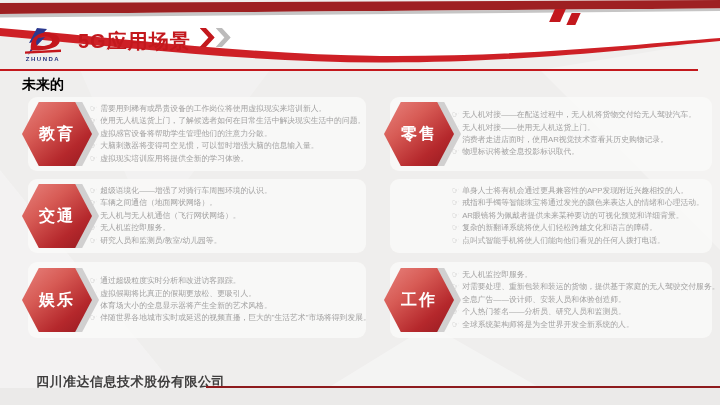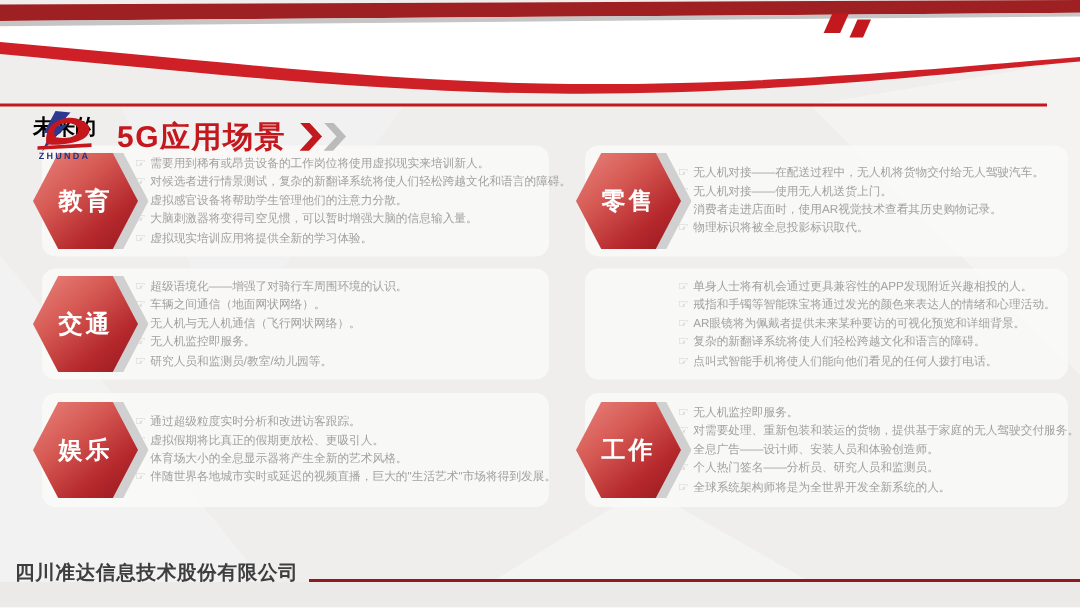--- a/index.html
+++ b/index.html
@@ -6,21 +6,21 @@
   .slide{
     position:relative;width:720px;height:405px;overflow:hidden;
     background:#efeeed;font-family:"Liberation Sans",sans-serif;
   }
   
   .deco-top{position:absolute;left:0;top:0;width:720px;height:70px;z-index:3;pointer-events:none;}
   .facets{position:absolute;left:0;top:0;width:720px;height:405px;z-index:0;pointer-events:none;}
   .corner-accent{position:absolute;background:#c3181d;transform:skewX(-24deg);z-index:4;}
   .ca1{left:552px;top:9px;width:11px;height:13px;}
   .ca2{left:569px;top:13px;width:9px;height:12px;}
-  .header-row{position:absolute;left:16px;top:28px;height:38px;display:flex;align-items:center;z-index:5;margin-top:44px;}
+  .header-row{position:absolute;left:16px;top:28px;height:38px;display:flex;align-items:flex-start;z-index:5;}
   .logo{width:54px;display:flex;flex-direction:column;align-items:center;}
   .logo .brand{font-size:6px;font-weight:bold;color:#26337e;letter-spacing:1.5px;margin-top:-2px;}
   .page-title{margin-left:8px;font-size:20px;font-weight:bold;color:#c3181d;letter-spacing:1px;}
   .chev{display:inline-block;width:15px;height:19px;
     clip-path:polygon(0 0,42% 0,100% 50%,42% 100%,0 100%,58% 50%);}
   .chev-red{background:#c3181d;margin-left:9px;}
   .chev-gray{background:#bcbbbb;margin-left:1px;}
   .header-rule{position:absolute;left:0;top:69px;width:698px;height:2px;background:#c3181d;z-index:4;}
   .subtitle{position:absolute;left:22px;top:76px;font-size:14px;font-weight:bold;color:#000000;z-index:4;}
   
@@ -36,21 +36,21 @@
     clip-path:polygon(24% 0,76% 0,100% 50%,76% 100%,24% 100%,0 50%);}
   .hex-shadow{left:7px;background:#d1d0d0;}
   .hex{background:linear-gradient(140deg,#e8837d 0%,#d75b55 35%,#b5282c 72%,#951a20 100%);
     display:flex;align-items:center;justify-content:center;}
   .hex .badge-label{color:#fff;font-size:16px;font-weight:bold;letter-spacing:2px;}
   .bullets{list-style:none;margin:0 0 0 62px;padding:0;display:flex;flex-direction:column;justify-content:center;}
   .bullets li{display:flex;align-items:flex-start;line-height:12.4px;white-space:nowrap;}
   .bullets .bi{color:#b3b2b2;font-size:8px;margin-right:3px;flex:0 0 auto;}
   .bullets .bt{color:#a2a1a1;font-size:7.8px;}
   
-  .footer-company{position:absolute;left:10px;top:373px;font-size:13px;font-weight:bold;color:#3f3e3e;
+  .footer-company{position:absolute;left:36px;top:373px;font-size:13px;font-weight:bold;color:#3f3e3e;
     letter-spacing:.5px;z-index:4;}
   .footer-line{position:absolute;left:206px;top:386px;width:514px;height:1.5px;background:#8e1b1e;z-index:4;}
   .bottom-strip{position:absolute;left:0;top:388px;width:720px;height:17px;background:#ebeae9;z-index:1;}
 </style>
 </head>
 <body>
 
 <div class="slide">
 
   <svg class="facets" viewBox="0 0 720 405">
@@ -96,21 +96,21 @@
         <span class="badge-label">教育</span>
       </div>
     </div>
     <ul class="bullets">
         <li>
           <span class="bi">☞</span>
           <span class="bt">需要用到稀有或昂贵设备的工作岗位将使用虚拟现实来培训新人。</span>
         </li>
         <li>
           <span class="bi">☞</span>
-          <span class="bt">对候选者进行情景测试，复杂的新翻译系统将使人们轻松跨越文化和语言的障碍。</span>
+          <span class="bt">使用无人机送货上门，了解候选者如何在日常生活中解决现实生活中的问题。</span>
         </li>
         <li>
           <span class="bi">☞</span>
           <span class="bt">虚拟感官设备将帮助学生管理他们的注意力分散。</span>
         </li>
         <li>
           <span class="bi">☞</span>
           <span class="bt">大脑刺激器将变得司空见惯，可以暂时增强大脑的信息输入量。</span>
         </li>
         <li>

